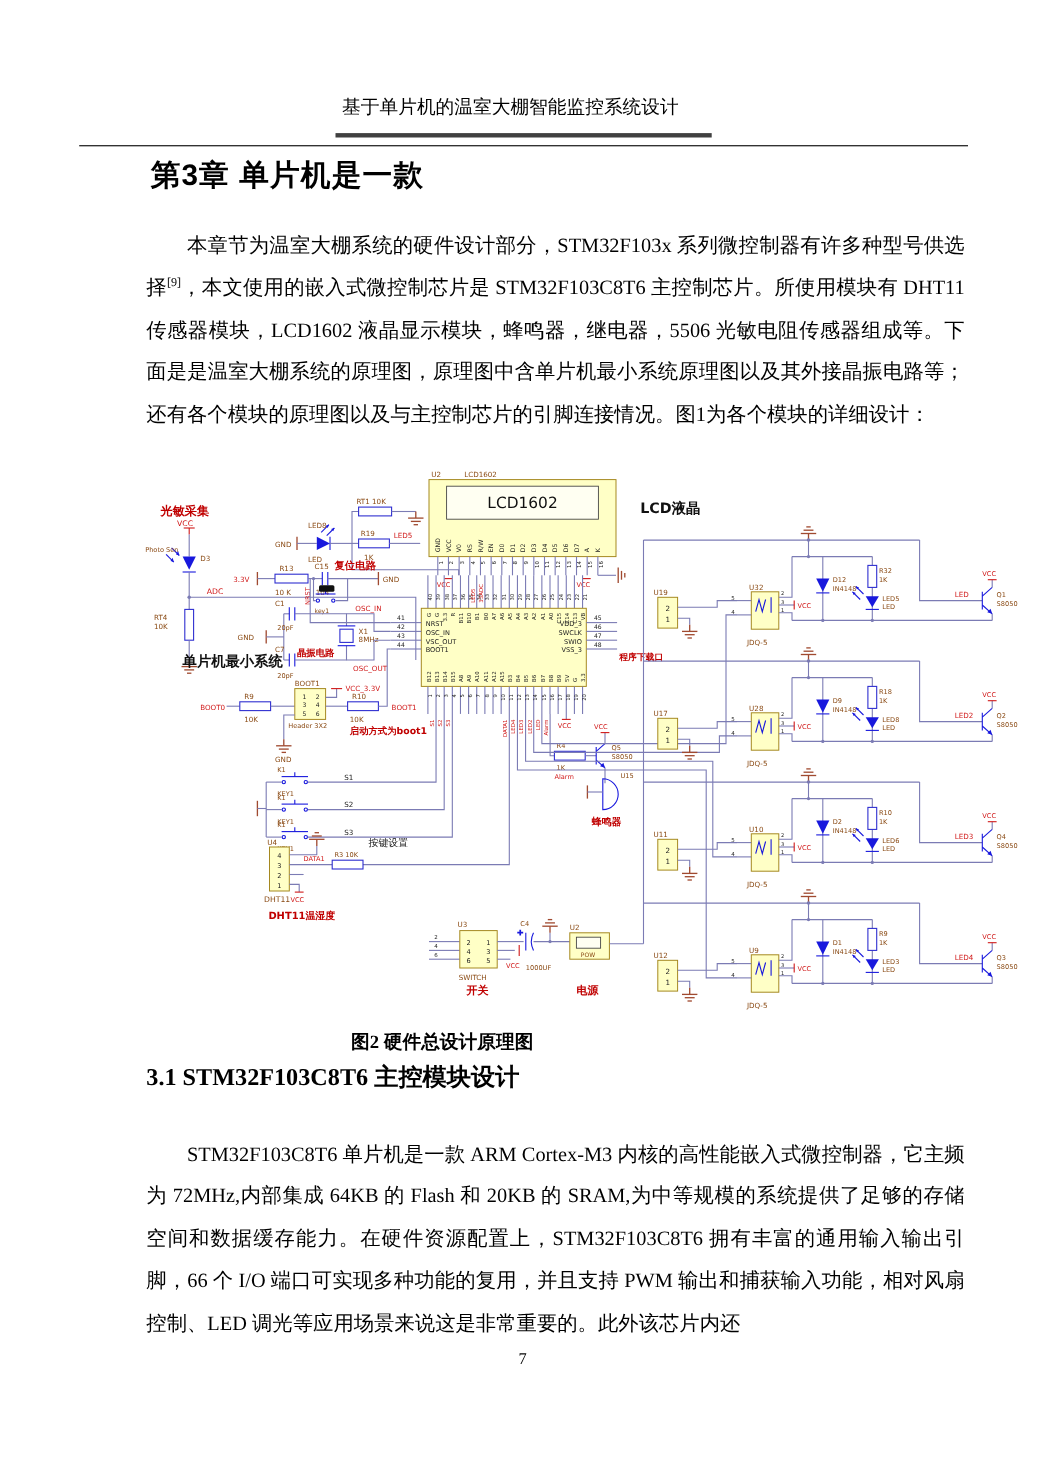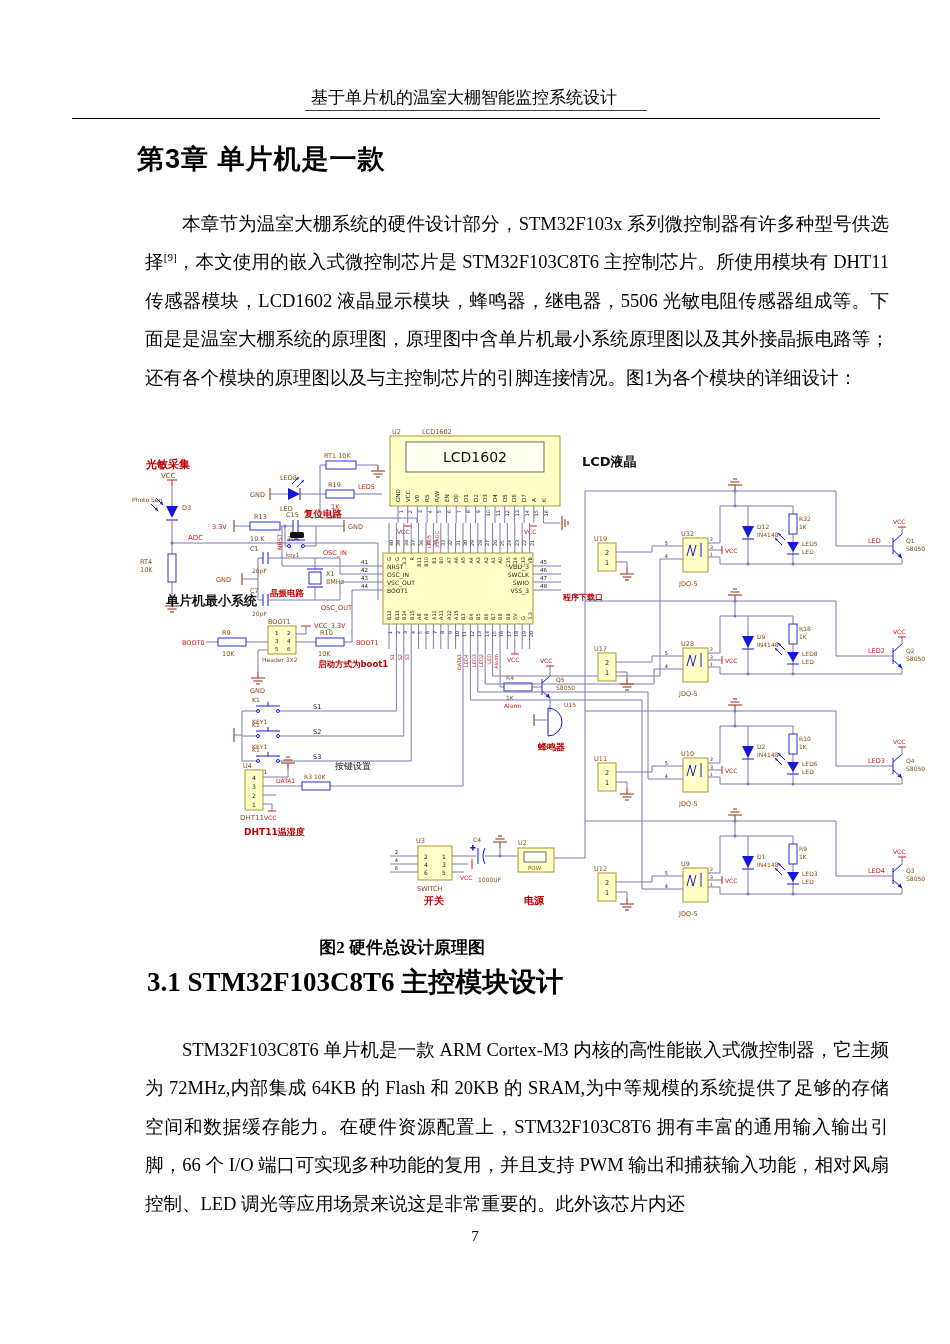--- a/index.html
+++ b/index.html
@@ -1,26 +1,26 @@
 <!DOCTYPE html>
 <html><head>
 <meta charset="utf-8">
 <style>
   html,body{margin:0;padding:0;background:#fff;}
   body{width:950px;height:1344px;position:relative;font-family:"Liberation Serif","DejaVu Serif",serif;color:#000;overflow:hidden;}
   .header{position:absolute;top:86px;left:72px;width:808px;text-align:center;border-bottom:1.6px solid #000;padding-bottom:7px;font-size:17px;}
-  .header .hspan{display:inline-block;border-bottom:1px solid #404040;padding:0 30px 1px 6px;}
+  .header .hspan{display:inline-block;border-bottom:4px solid #404040;padding:0 30px 12px 6px;}
   .chapter{position:absolute;top:141px;left:137px;font-size:27px;font-weight:bold;font-family:"Liberation Sans","DejaVu Sans",sans-serif;letter-spacing:1px;}
-  .para{position:absolute;left:133px;width:744px;font-size:18.5px;line-height:38.5px;text-align:justify;text-indent:2em;margin-left:12px;}
+  .para{position:absolute;left:133px;width:744px;font-size:18.5px;line-height:38.5px;text-align:justify;text-indent:2em;}
   #para1{top:186px;}
   #para2{top:1012px;}
   .para sup{font-size:11px;line-height:0;}
   .figwrap{position:absolute;left:130px;top:428px;width:800px;height:500px;}
   .caption{position:absolute;top:936px;left:0;width:804px;text-align:center;font-size:17px;font-weight:bold;}
-  .section{position:absolute;top:964px;left:147px;font-size:27px;font-weight:bold;}
+  .section{position:absolute;top:964px;left:133px;font-size:22px;font-weight:bold;}
   .section .latin{font-family:"Liberation Serif","DejaVu Serif",serif;font-weight:600;}
   .section .cjk{font-family:"Liberation Sans","DejaVu Sans",sans-serif;}
   .pageno{position:absolute;top:1228px;left:0;width:950px;text-align:center;font-size:15px;}
   
   svg text{font-family:"DejaVu Sans","Liberation Sans",sans-serif;}
   .w{stroke:#7b7bb4;fill:none;stroke-width:1;}
   .blk{fill:#ffffc6;stroke:#a5881f;stroke-width:0.9;}
   .inner{fill:#fffff2;stroke:#444;stroke-width:0.8;}
   .comp{stroke:#2f2fd0;fill:#fff;stroke-width:1;}
   .bl{stroke:#1818dd;fill:none;stroke-width:1;}

